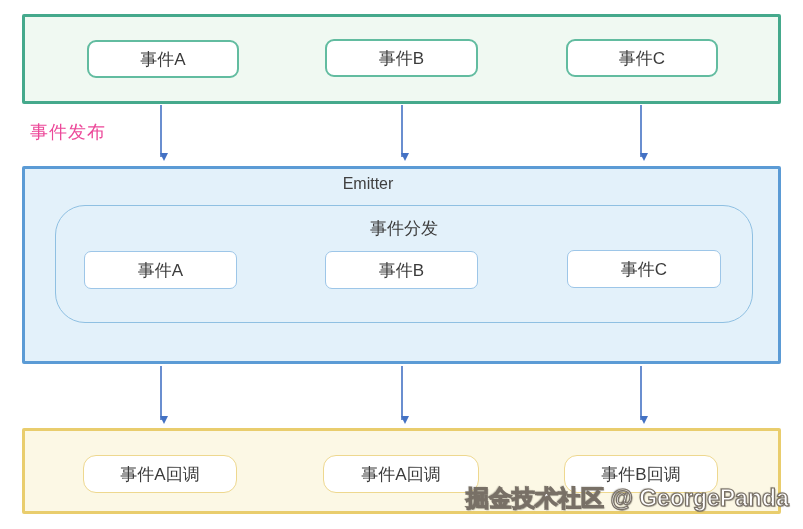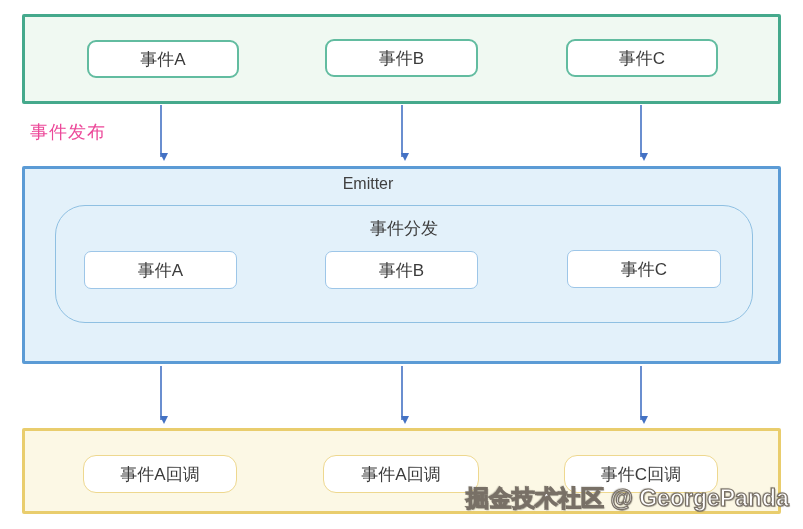--- a/index.html
+++ b/index.html
@@ -180,21 +180,21 @@
 
 
   <div class="section section-callbacks"></div>
   <div class="event-box yellow" id="cb-a">
     <span>事件A回调</span>
   </div>
   <div class="event-box yellow" id="cb-b">
     <span>事件A回调</span>
   </div>
   <div class="event-box yellow" id="cb-c">
-    <span>事件C回调</span>
+    <span>事件B回调</span>
   </div>
 
   <svg class="arrows" viewBox="0 0 803 529" xmlns="http://www.w3.org/2000/svg">
     <defs>
       <marker id="arrowhead" markerWidth="9" markerHeight="8" refX="4.5" refY="7" orient="auto-start-reverse" markerUnits="userSpaceOnUse">
         <path d="M0.5,0 L8.5,0 L4.5,8 Z" fill="#4472c4" transform="rotate(-90 4.5 4)"></path>
       </marker>
     </defs>
 
     <line x1="161" y1="105" x2="161" y2="157" stroke="#4472c4" stroke-width="1.6" marker-end="url(#arrowhead)"></line>

